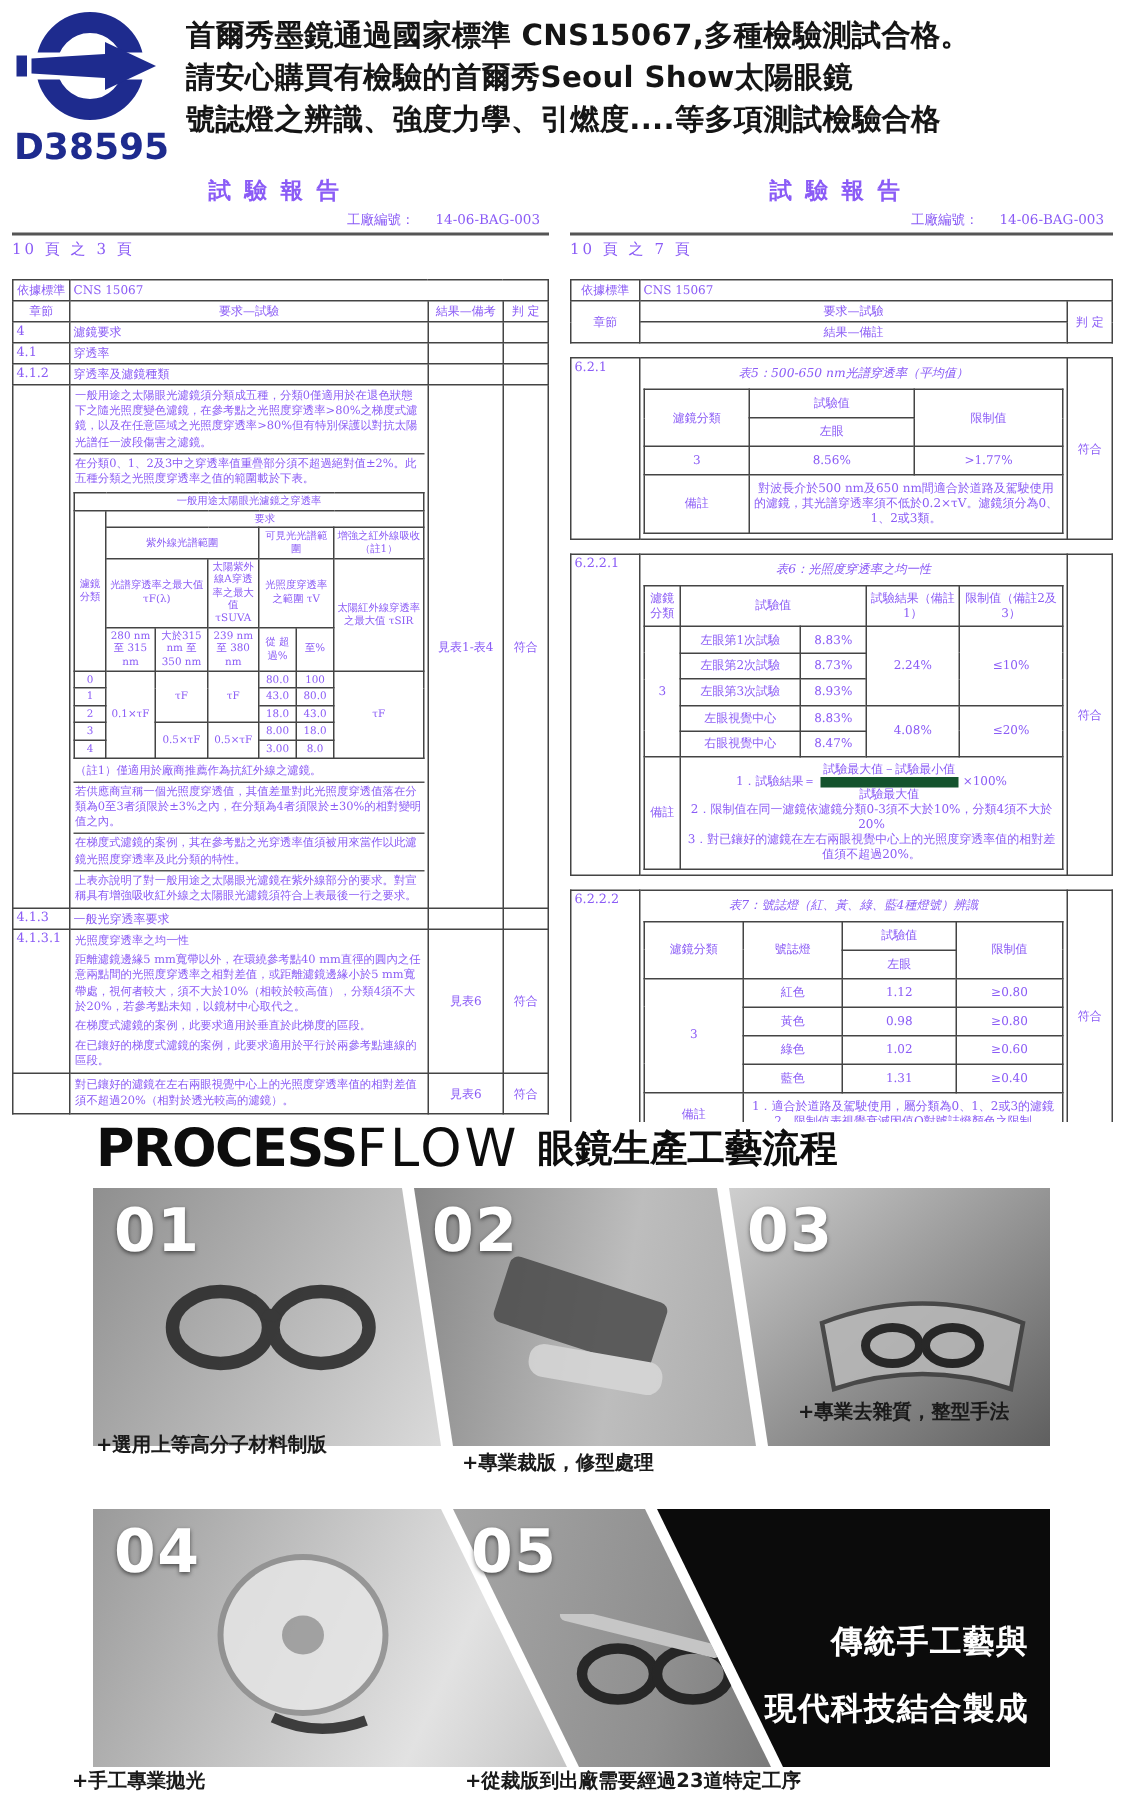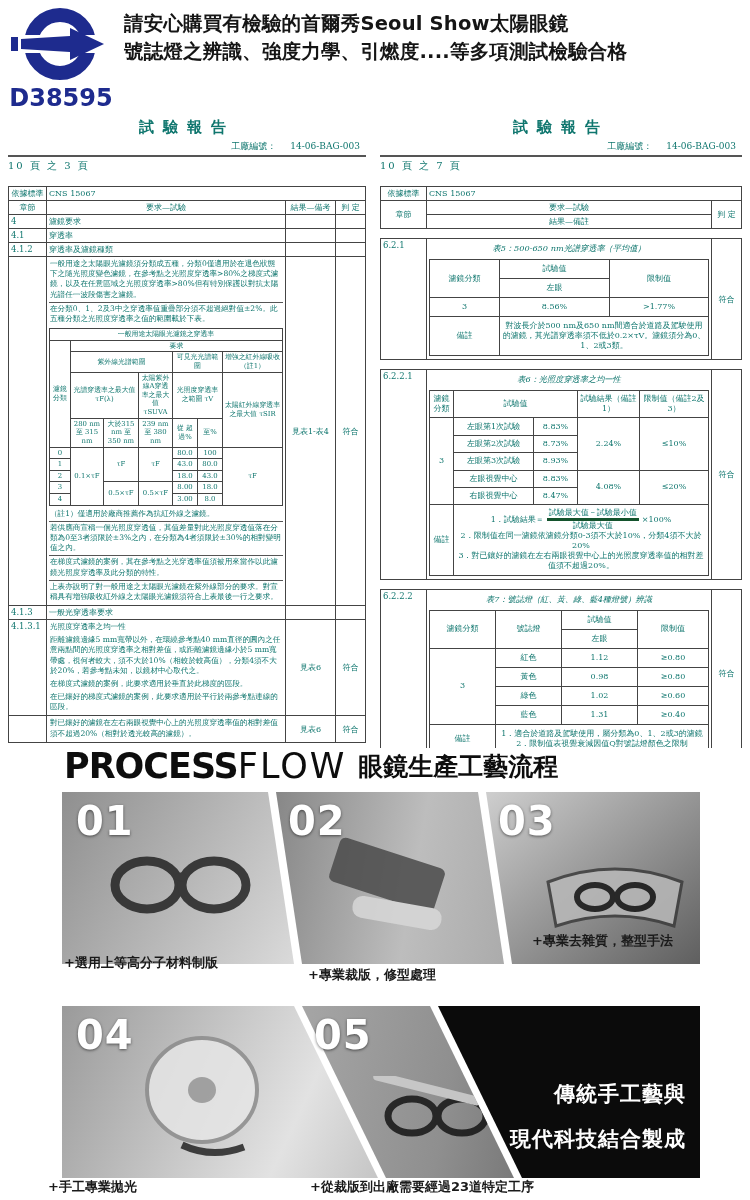--- a/index.html
+++ b/index.html
@@ -4,21 +4,21 @@
 <style>
   html,body{margin:0;padding:0;background:#fff;}
   .page{position:relative;width:750px;height:1200px;background:#fff;overflow:hidden;
         font-family:"DejaVu Sans",sans-serif;color:#1c1c1c;}
   
   .logo{position:absolute;top:6px;left:10px;width:102px;height:106px;}
   .hdr-text{position:absolute;top:10px;left:124px;width:620px;font-size:19.5px;
             line-height:28px;font-weight:600;color:#151515;letter-spacing:0.2px;}
   
   .rep{position:absolute;top:118px;height:630px;overflow:hidden;
-       font-family:"DejaVu Serif",serif;color:#0f766e;}
+       font-family:"DejaVu Serif",serif;color:#8b5cf6;}
   #repL{left:8px;width:358px;}
   #repR{left:380px;width:362px;}
   .rtitle{text-align:center;font-weight:bold;font-size:15px;letter-spacing:9px;}
   .rfact{text-align:right;font-size:9px;margin:3px 6px 0 0;}
   .rfact .fno{margin-left:14px;}
   .rline{border-top:2px solid #555;margin-top:2px;}
   .rpage{text-align:left;font-size:10px;margin:2px 6px 13px 0;letter-spacing:2px;}
   table{border-collapse:collapse;}
   .bt{width:100%;border:1.6px solid #222;table-layout:fixed;}
   .bt td{border:1px solid #444;font-size:8px;padding:1px 2px;vertical-align:middle;
@@ -35,21 +35,21 @@
   .it td{border:1px solid #444;font-size:6.9px;line-height:1.25;text-align:center;
          padding:1px;vertical-align:middle;}
   
   .it2 td,.it3 td,.it4 td{font-size:8px;}
   .it2 td{padding:4px 2px;}
   .it3 td{padding:3.2px 2px;}
   .it4 td{padding:4px 2px;}
   .nl{font-size:7.5px;text-align:center;}
   .notes{font-size:7.4px;line-height:1.45;text-align:left;}
   .frac{display:inline-block;text-align:center;vertical-align:middle;margin:0 3px;}
-  .fnum{display:block;border-bottom:3px solid #14532d;padding:0 2px;}
+  .fnum{display:block;border-bottom:7px solid #14532d;padding:0 2px;}
   .fden{display:block;}
   .ttl{text-align:center;font-size:8.2px;padding:3px 0;font-style:italic;}
   
   .pf-title{position:absolute;top:746px;left:64px;white-space:nowrap;}
   .pf-title .b{font-weight:900;font-size:35px;letter-spacing:-1px;color:#0d0d0d;}
   .pf-title .l{font-weight:400;font-size:35px;letter-spacing:2px;color:#0d0d0d;}
   .pf-title .cn{font-weight:800;font-size:25px;margin-left:12px;color:#0d0d0d;
                 vertical-align:3px;}
   .prow{position:absolute;left:62px;width:638px;height:172px;}
   #prow1{top:792px;} #prow2{top:1006px;}
@@ -74,20 +74,21 @@
 <div class="page">
 
   <svg class="logo" viewBox="0 0 102 106">
     <circle cx="50" cy="38" r="29" fill="none" stroke="#1e2b8e" stroke-width="14"></circle>
     <rect x="0" y="29" width="102" height="18" fill="#ffffff"></rect>
     <rect x="1" y="31" width="7" height="14" fill="#1e2b8e"></rect>
     <polygon points="11,33 60,30 60,22 94,38 60,54 60,46 11,43" fill="#1e2b8e"></polygon>
     <text x="51" y="100" text-anchor="middle" font-size="24" font-weight="bold" fill="#1e2b8e" font-family="DejaVu Sans, sans-serif">D38595</text>
   </svg>
   <div class="hdr-text">
+    <div>首爾秀墨鏡通過國家標準 CNS15067,多種檢驗測試合格。</div>
     <div>請安心購買有檢驗的首爾秀Seoul Show太陽眼鏡</div>
     <div>號誌燈之辨識、強度力學、引燃度....等多項測試檢驗合格</div>
   </div>
 
   <div class="rep" id="repL">
     <div class="rtitle">試驗報告</div>
     <div class="rfact">
       <span>工廠編號：</span><span class="fno">14-06-BAG-003</span>
     </div>
     <div class="rline"></div>

